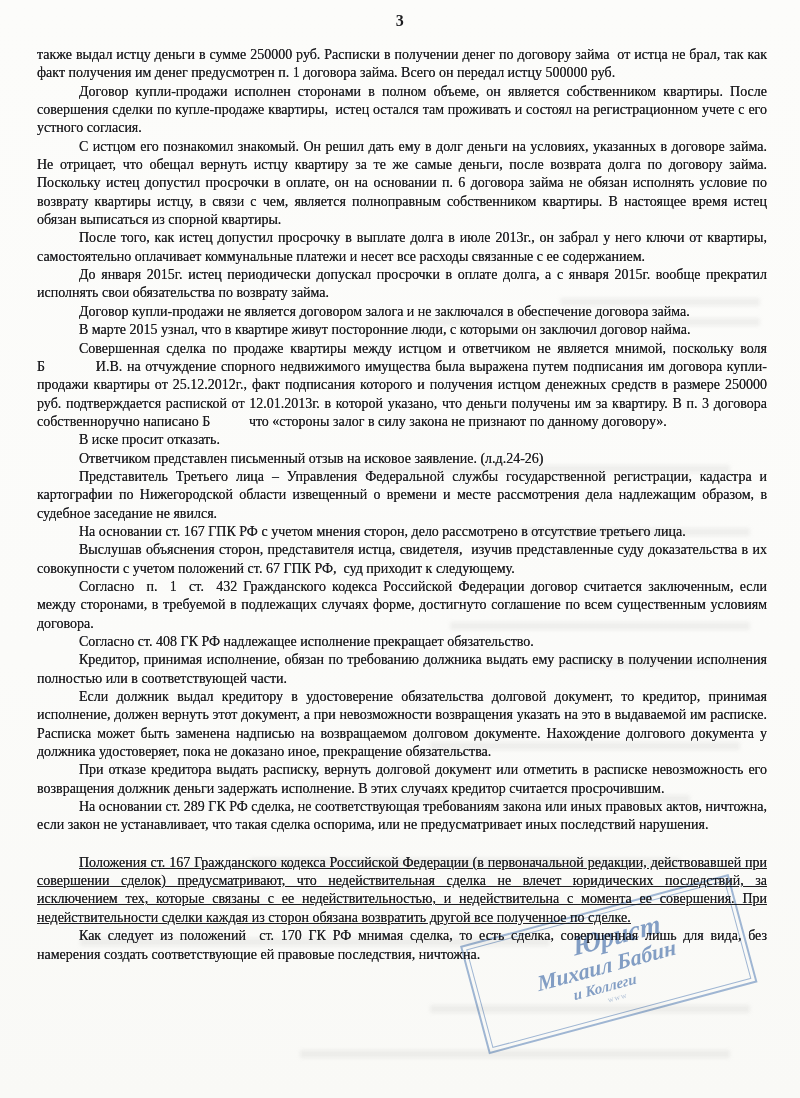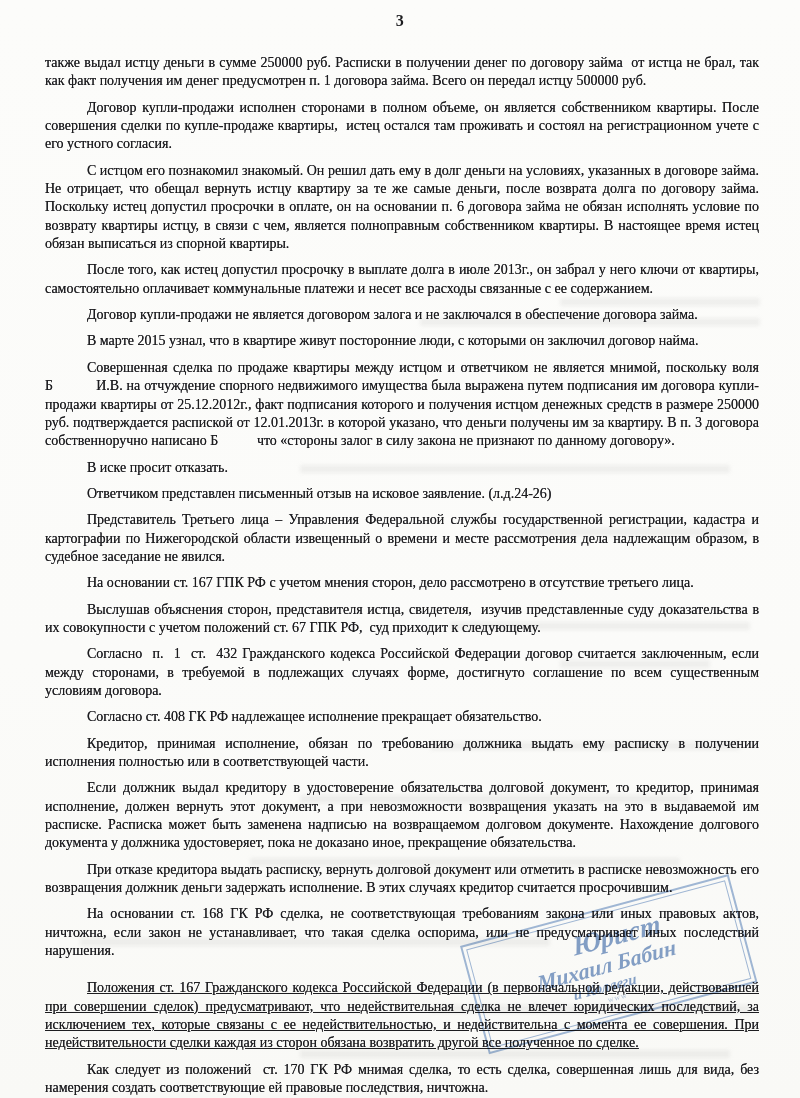--- a/index.html
+++ b/index.html
@@ -31,21 +31,21 @@
     position: absolute;
     top: 46px;
     left: 37px;
     width: 730px;
     font-size: 14px;
     line-height: 18.35px;
     text-align: justify;
     text-shadow: 0 0 0.55px rgba(25,25,30,0.85);
   }
   .content p {
-    margin: 8px;
+    margin: 0;
     text-indent: 42px;
   }
   .content p.no-indent { text-indent: 0; }
   .content p.gap-before { margin-top: 19px; text-decoration: underline; }
 
   
   .stamp {
     position: absolute;
     left: 460px;
     top: 946px;
@@ -127,34 +127,35 @@
   <div class="smudge" style="left:250px; top:858px; width:430px; height:8px;"></div>
   <div class="smudge" style="left:80px;  top:938px; width:470px; height:8px;"></div>
   <div class="smudge" style="left:430px; top:1005px; width:320px; height:8px;"></div>
   <div class="smudge" style="left:300px; top:1050px; width:430px; height:8px;"></div>
 
   <div class="content">
     <p class="no-indent">также выдал истцу деньги в сумме 250000 руб. Расписки в получении денег по договору займа&nbsp; от истца не брал, так как факт получения им денег предусмотрен п. 1 договора займа. Всего он передал истцу 500000 руб.</p>
     <p>Договор купли-продажи исполнен сторонами в полном объеме, он является собственником квартиры. После совершения сделки по купле-продаже квартиры,&nbsp; истец остался там проживать и состоял на регистрационном учете с его устного согласия.</p>
     <p>С истцом его познакомил знакомый. Он решил дать ему в долг деньги на условиях, указанных в договоре займа. Не отрицает, что обещал вернуть истцу квартиру за те же самые деньги, после возврата долга по договору займа. Поскольку истец допустил просрочки в оплате, он на основании п. 6 договора займа не обязан исполнять условие по возврату квартиры истцу, в связи с чем, является полноправным собственником квартиры. В настоящее время истец обязан выписаться из спорной квартиры.</p>
     <p>После того, как истец допустил просрочку в выплате долга в июле 2013г., он забрал у него ключи от квартиры, самостоятельно оплачивает коммунальные платежи и несет все расходы связанные с ее содержанием.</p>
+    <p>До января 2015г. истец периодически допускал просрочки в оплате долга, а с января 2015г. вообще прекратил исполнять свои обязательства по возврату займа.</p>
     <p>Договор купли-продажи не является договором залога и не заключался в обеспечение договора займа.</p>
     <p>В марте 2015 узнал, что в квартире живут посторонние люди, с которыми он заключил договор найма.</p>
     <p>Совершенная сделка по продаже квартиры между истцом и ответчиком не является мнимой, поскольку воля Б&nbsp;&nbsp;&nbsp;&nbsp;&nbsp;&nbsp;&nbsp;&nbsp;&nbsp;&nbsp; И.В. на отчуждение спорного недвижимого имущества была выражена путем подписания им договора купли-продажи квартиры от 25.12.2012г., факт подписания которого и получения истцом денежных средств в размере 250000 руб. подтверждается распиской от 12.01.2013г. в которой указано, что деньги получены им за квартиру. В п. 3 договора собственноручно написано Б&nbsp;&nbsp;&nbsp;&nbsp;&nbsp;&nbsp;&nbsp;&nbsp;&nbsp;&nbsp; что «стороны залог в силу закона не признают по данному договору».</p>
     <p>В иске просит отказать.</p>
     <p>Ответчиком представлен письменный отзыв на исковое заявление. (л.д.24-26)</p>
     <p>Представитель Третьего лица – Управления Федеральной службы государственной регистрации, кадастра и картографии по Нижегородской области извещенный о времени и месте рассмотрения дела надлежащим образом, в судебное заседание не явился.</p>
     <p>На основании ст. 167 ГПК РФ с учетом мнения сторон, дело рассмотрено в отсутствие третьего лица.</p>
     <p>Выслушав объяснения сторон, представителя истца, свидетеля,&nbsp; изучив представленные суду доказательства в их совокупности с учетом положений ст. 67 ГПК РФ,&nbsp; суд приходит к следующему.</p>
     <p>Согласно&nbsp; п.&nbsp; 1&nbsp; ст.&nbsp; 432 Гражданского кодекса Российской Федерации договор считается заключенным, если между сторонами, в требуемой в подлежащих случаях форме, достигнуто соглашение по всем существенным условиям договора.</p>
     <p>Согласно ст. 408 ГК РФ надлежащее исполнение прекращает обязательство.</p>
     <p>Кредитор, принимая исполнение, обязан по требованию должника выдать ему расписку в получении исполнения полностью или в соответствующей части.</p>
     <p>Если должник выдал кредитору в удостоверение обязательства долговой документ, то кредитор, принимая исполнение, должен вернуть этот документ, а при невозможности возвращения указать на это в выдаваемой им расписке. Расписка может быть заменена надписью на возвращаемом долговом документе. Нахождение долгового документа у должника удостоверяет, пока не доказано иное, прекращение обязательства.</p>
     <p>При отказе кредитора выдать расписку, вернуть долговой документ или отметить в расписке невозможность его возвращения должник деньги задержать исполнение. В этих случаях кредитор считается просрочившим.</p>
-    <p>На основании ст. 168 ГК РФ сделка, не соответствующая требованиям закона или иных правовых актов, ничтожна, если закон не устанавливает, что такая сделка оспорима, или не предусматривает иных последствий нарушения.</p>
+    <p>На основании ст. 289 ГК РФ сделка, не соответствующая требованиям закона или иных правовых актов, ничтожна, если закон не устанавливает, что такая сделка оспорима, или не предусматривает иных последствий нарушения.</p>
     <p class="gap-before">Положения ст. 167 Гражданского кодекса Российской Федерации (в первоначальной редакции, действовавшей при совершении сделок) предусматривают, что недействительная сделка не влечет юридических последствий, за исключением тех, которые связаны с ее недействительностью, и недействительна с момента ее совершения. При недействительности сделки каждая из сторон обязана возвратить другой все полученное по сделке.</p>
     <p>Как следует из положений&nbsp; ст. 170 ГК РФ мнимая сделка, то есть сделка, совершенная лишь для вида, без намерения создать соответствующие ей правовые последствия, ничтожна.</p>
   </div>
 
   <div class="stamp">
     <div class="stamp-inner">
       <div class="stamp-title">Юрист</div>
       <div class="stamp-name">Михаил Бабин</div>
       <div class="stamp-subtitle">и Коллеги</div>
       <div class="stamp-url">www</div>

